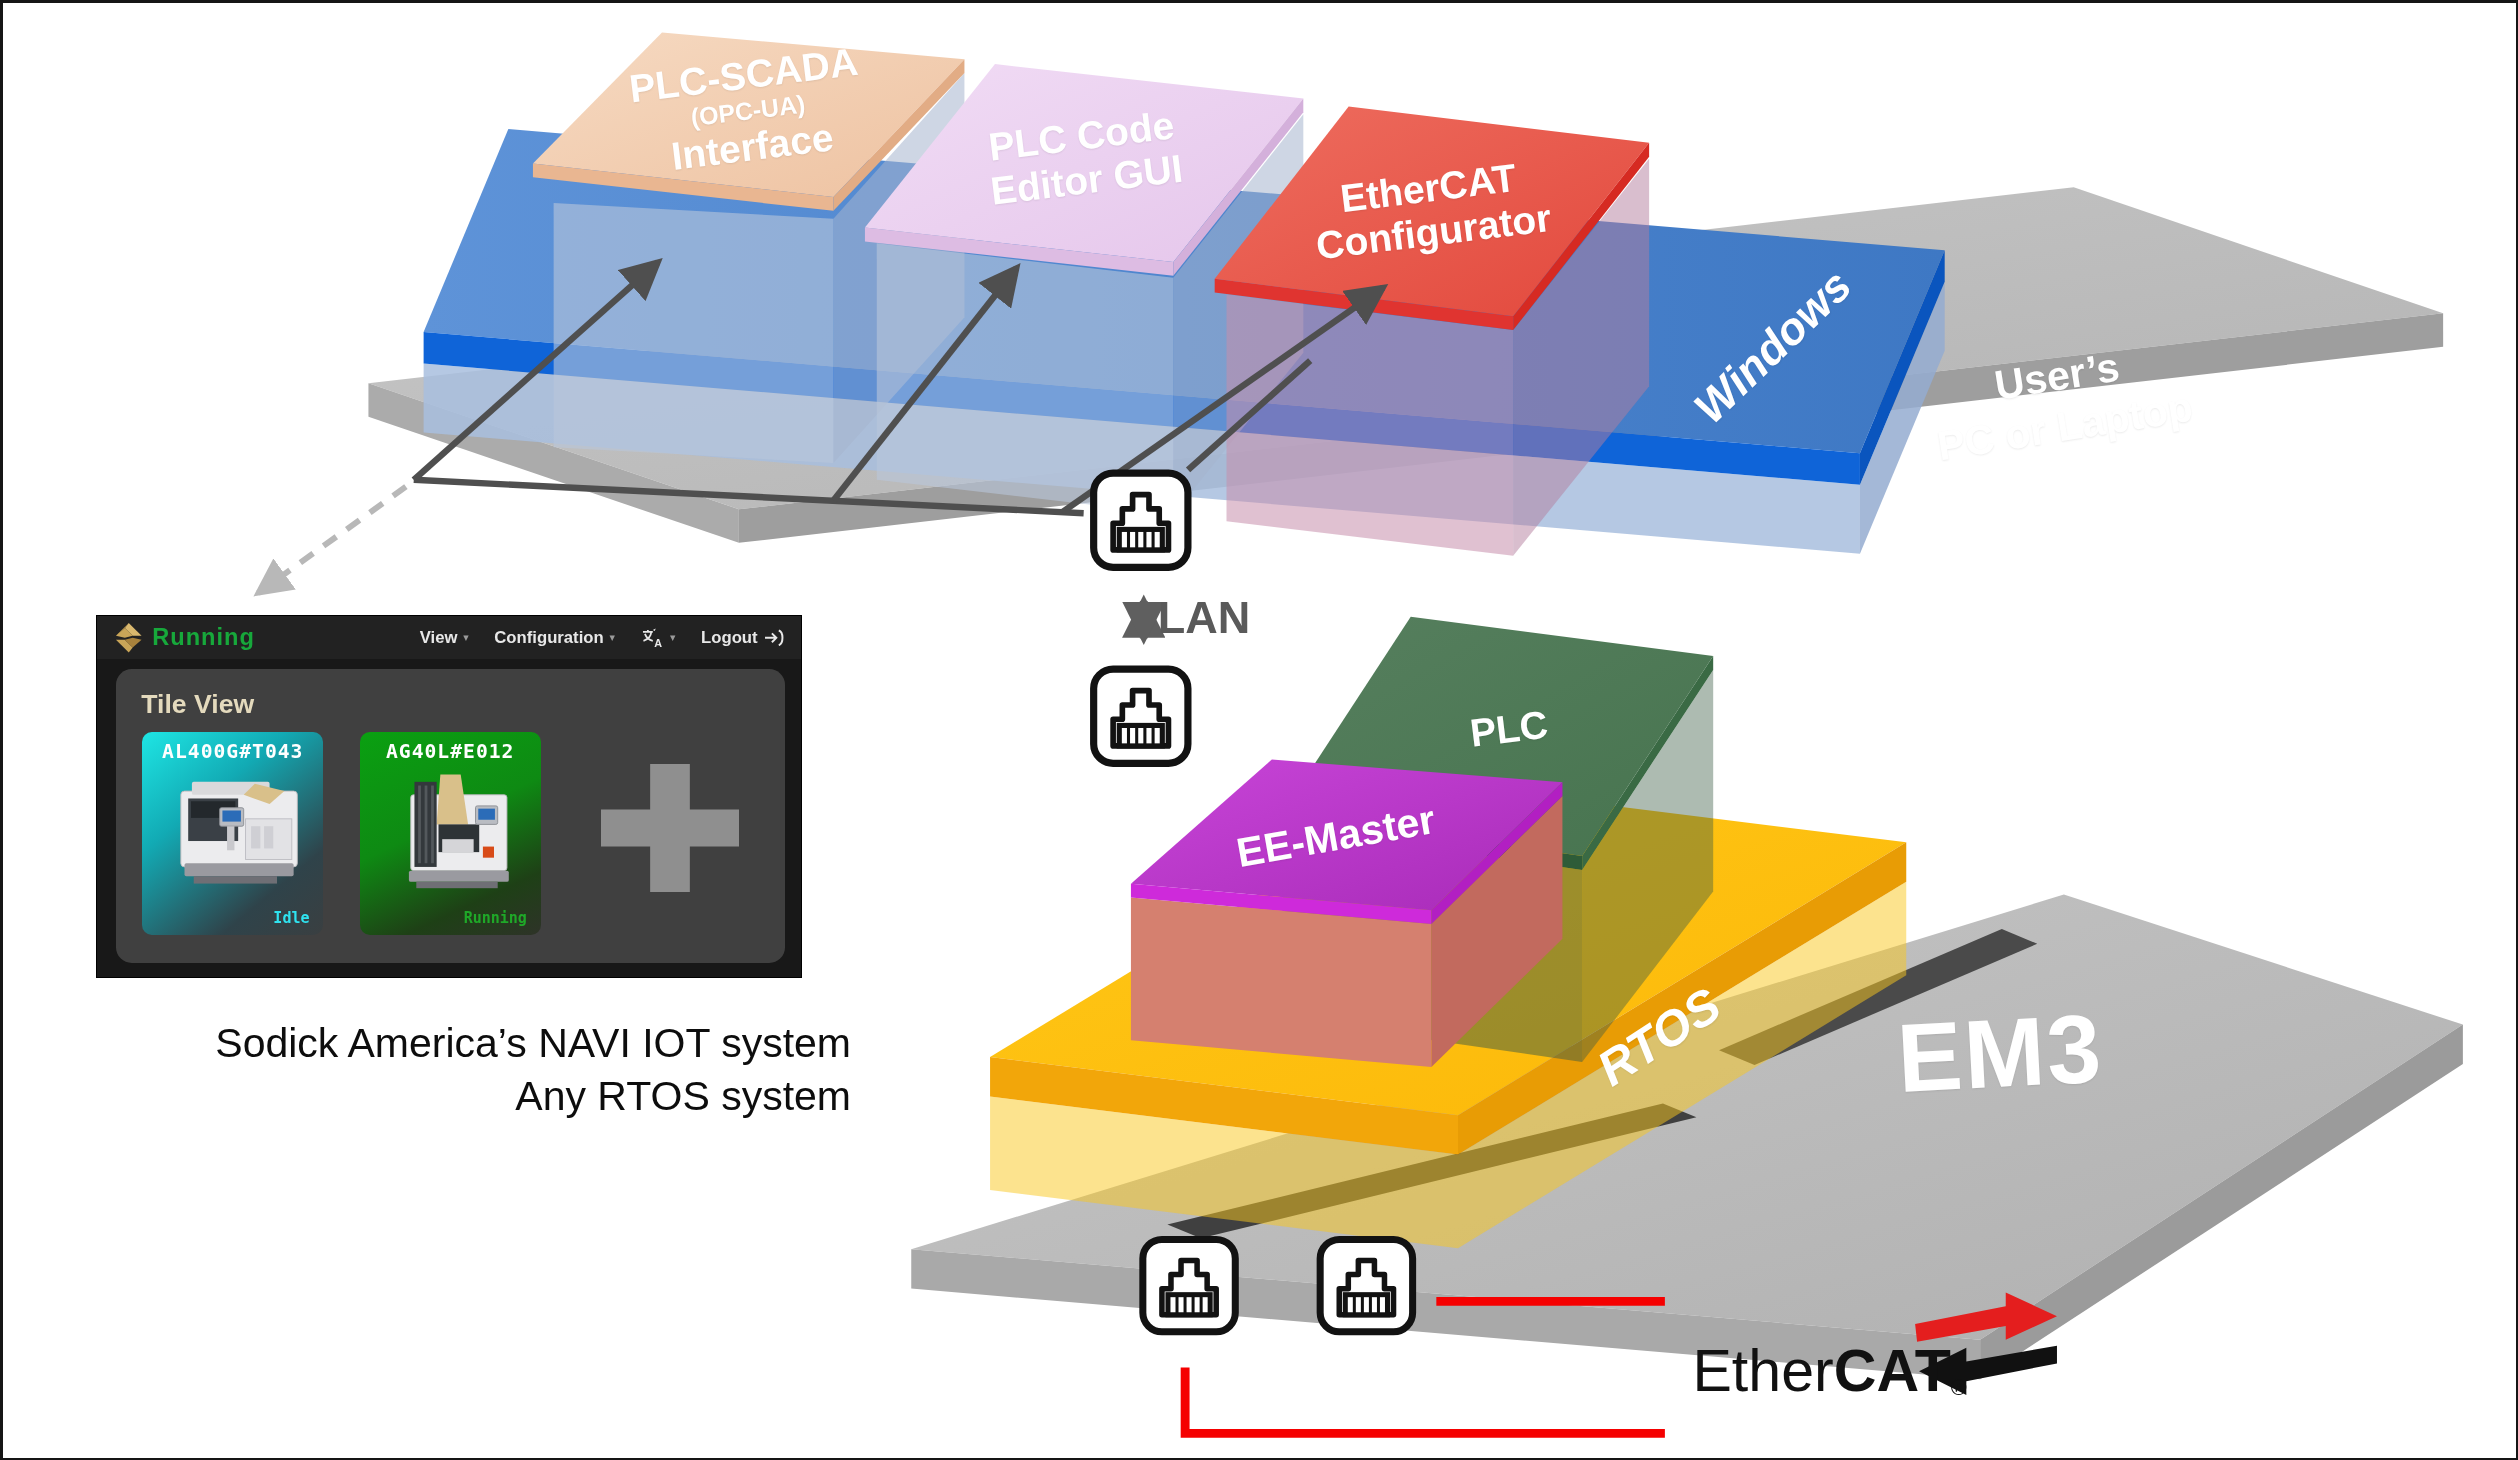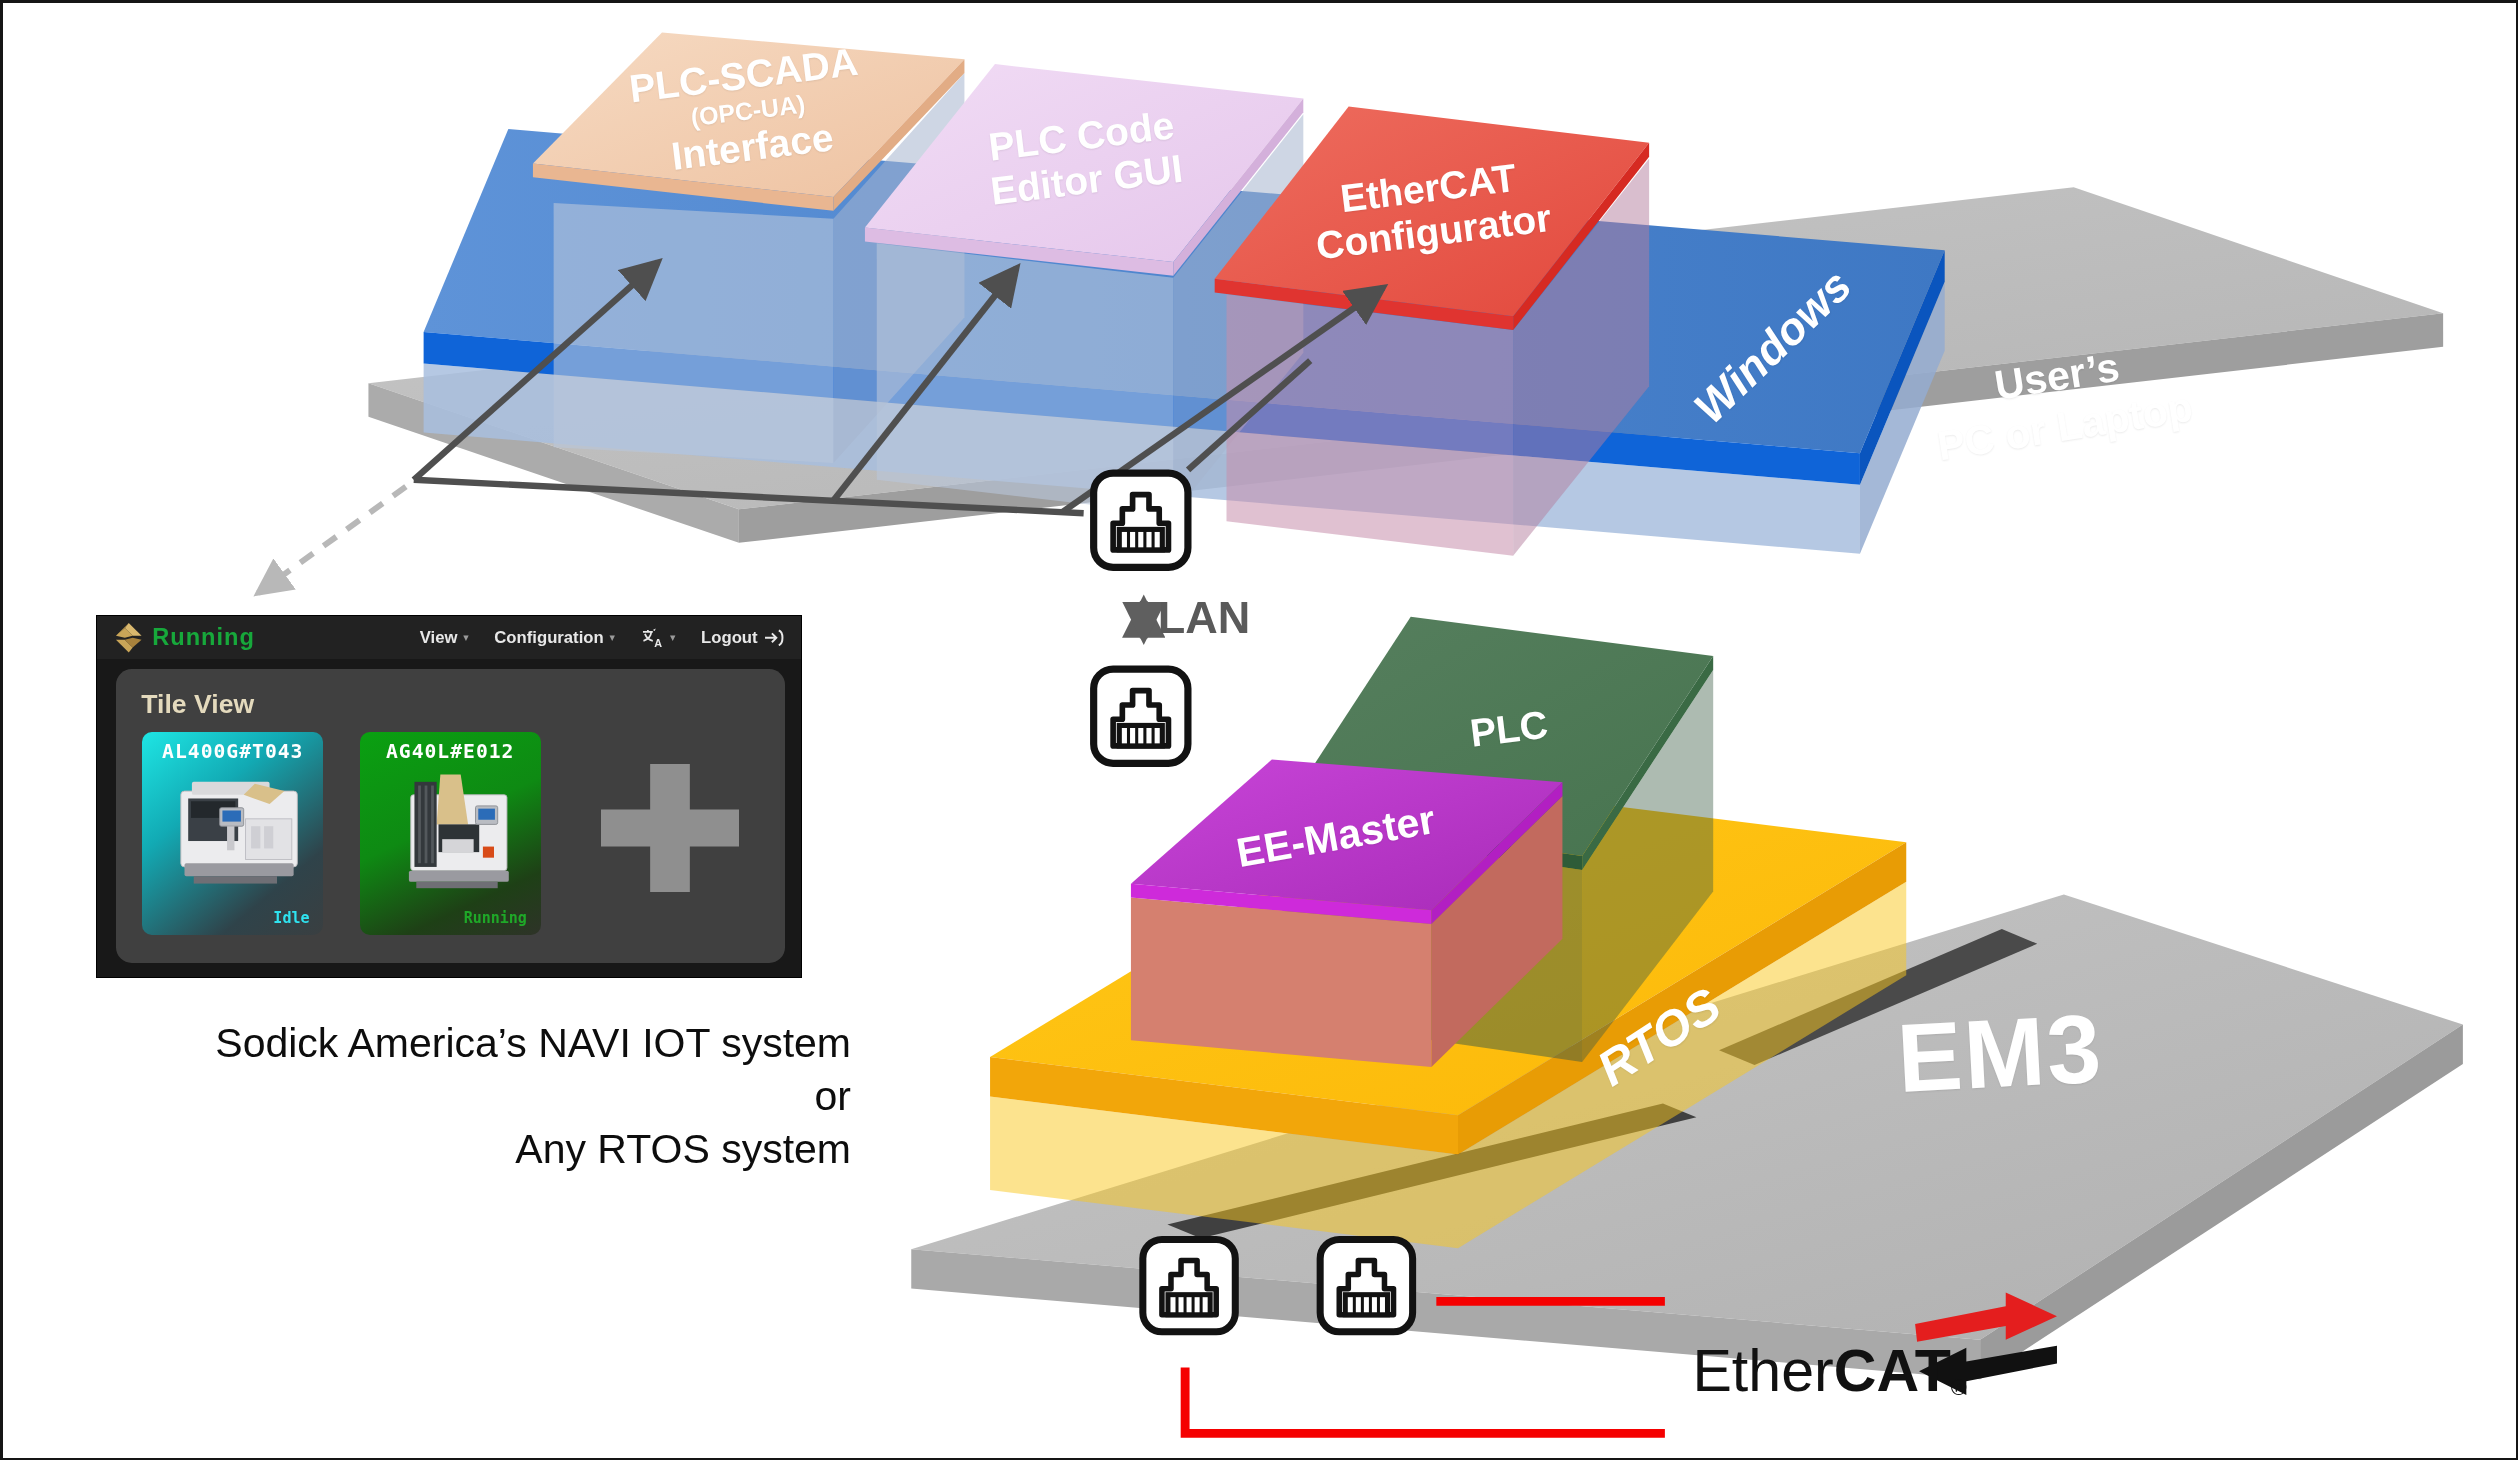--- a/index.html
+++ b/index.html
@@ -245,21 +245,20 @@
   </div>
   <div class="lbl it" style="left:1659px;top:1037px;font-size:49px;--r:-33deg">
     <div>RTOS</div>
   </div>
   <div class="lbl" style="left:2000px;top:1054px;font-size:97px;--r:-3deg;font-weight:800;letter-spacing:2px">
     <div>EM3</div>
   </div>
 
   <div class="caption">
     <div>Sodick America’s NAVI IOT system</div>
-    <div>or</div>
     <div>Any RTOS system</div>
   </div>
 
   <div class="panel">
     <div class="panel-header">
       <div class="brand">
         <svg width="31.5" height="31.5" viewBox="0 0 32 32">
           <polygon points="16,1 29,14 20,14 12,6" fill="#d9b86e"></polygon>
           <polygon points="16,1 12,6 6,12 3,14 16,1" fill="#b08d45"></polygon>
           <polygon points="3,14 12,6 20,14 12,16" fill="#c9a558"></polygon>

